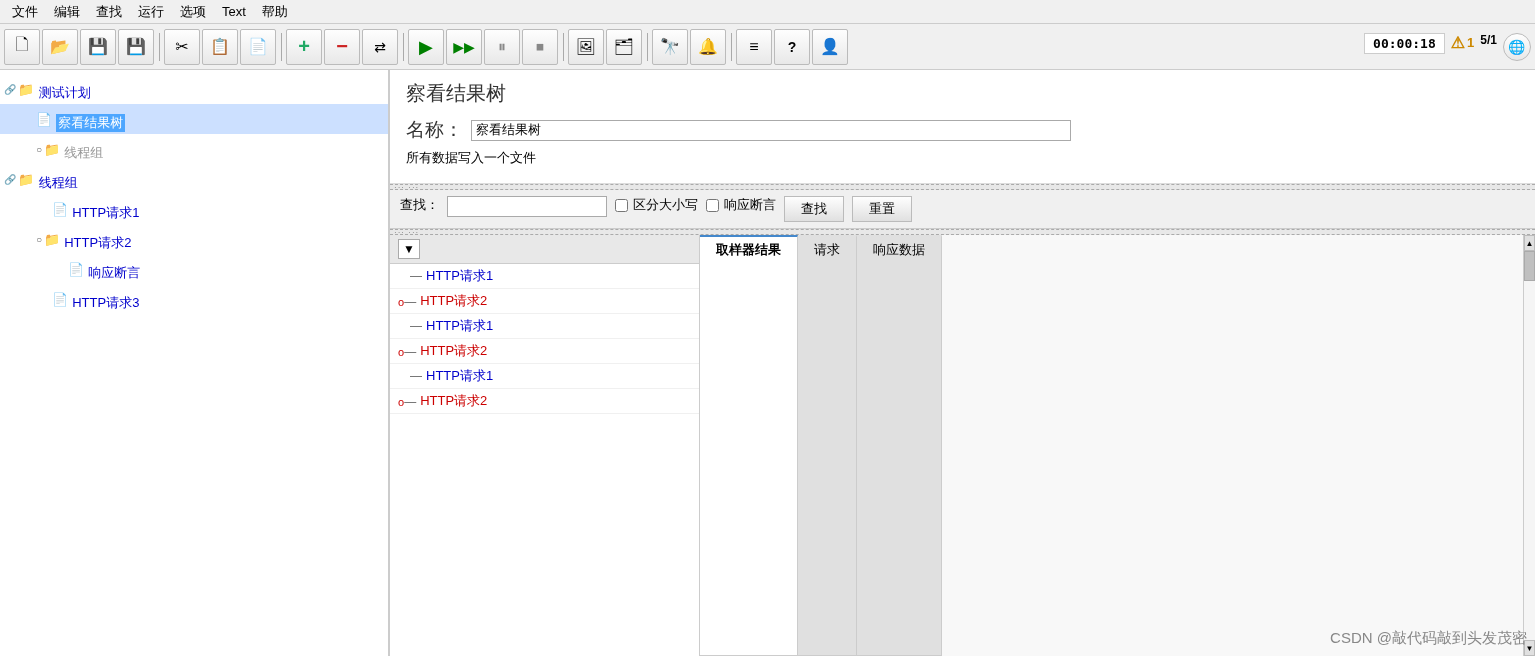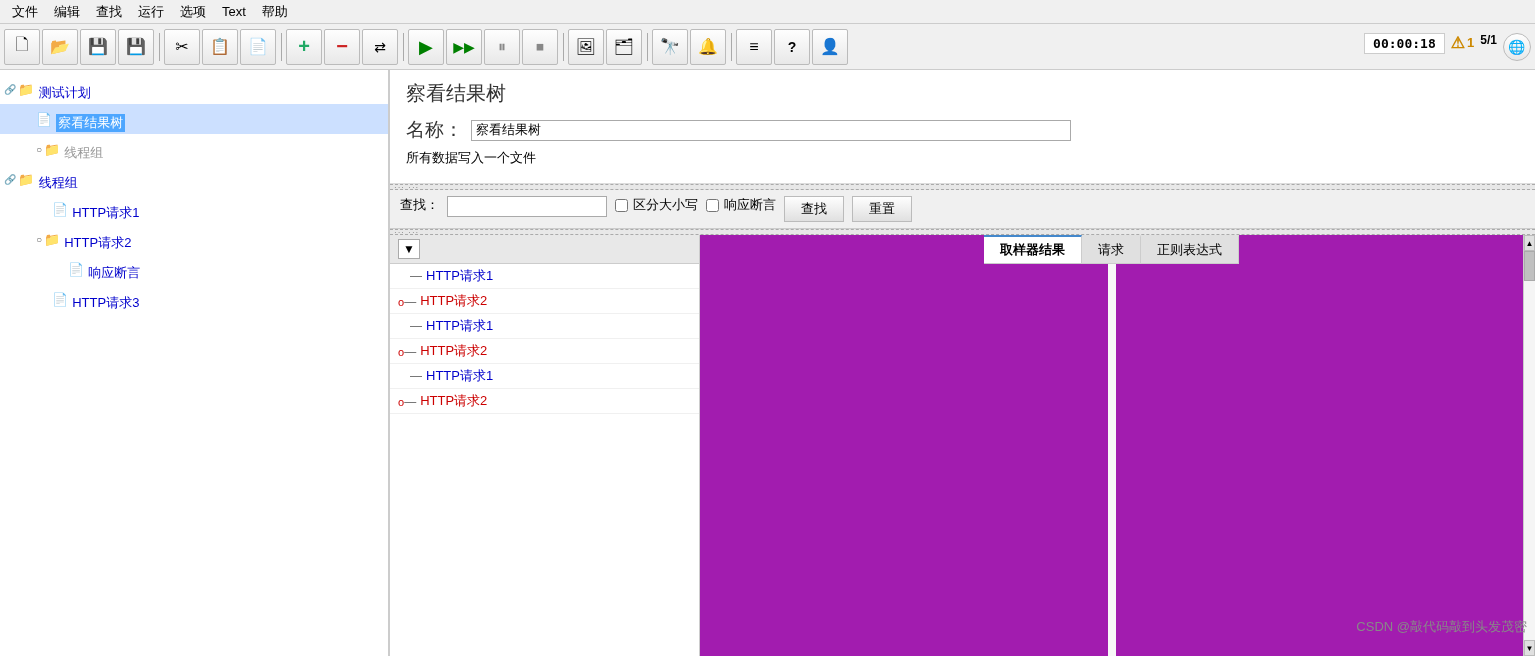--- a/index.html
+++ b/index.html
@@ -70,35 +70,35 @@
     .tree-list-header { display: flex; align-items: center; background: #e8e8e8; border-bottom: 1px solid #ccc; padding: 4px 8px; }
     .tree-list-header-label { font-size: 13px; flex: 1; font-weight: normal; }
     .tree-list-dropdown { border: 1px solid #aaa; background: white; padding: 2px 4px; font-size: 12px; cursor: pointer; }
     .tree-list-item { display: flex; align-items: center; padding: 3px 8px; border-bottom: 1px solid #f0f0f0; cursor: pointer; }
     .tree-list-item .item-indent { margin-left: 12px; }
     .tree-list-item .item-dash { color: #666; margin-right: 4px; font-size: 12px; }
     .tree-list-item .item-link { color: #0000cc; font-size: 13px; }
     .tree-list-item .item-link.red { color: #cc0000; }
     
     
-    .results-panel { flex: 1; display: flex; flex-direction: column; background: #a21caf; align-items: center; }
+    .results-panel { flex: 1; display: flex; flex-direction: row; background: #1d4ed8; }
     .results-tabs { display: flex; border-bottom: 1px solid #ccc; background: #f0f0f0; }
     .results-tab { padding: 4px 16px; font-size: 13px; cursor: pointer; border-right: 1px solid #ccc; background: #e0e0e0; border-top: 2px solid transparent; }
     .results-tab.active { background: white; border-top: 2px solid #4488cc; font-weight: bold; }
     .results-content { flex: 1; background: #f8f8f8; padding: 4px; overflow: auto; }
     
     
     .right-scrollbar { width: 12px; background: #f0f0f0; border-left: 1px solid #ccc; display: flex; flex-direction: column; }
     .scrollbar-up { height: 16px; background: #e0e0e0; border: 1px solid #bbb; display: flex; align-items: center; justify-content: center; cursor: pointer; font-size: 8px; }
     .scrollbar-track { flex: 1; background: #f5f5f5; }
     .scrollbar-thumb { width: 100%; height: 30px; background: #c0c0c0; border: 1px solid #aaa; }
     .scrollbar-down { height: 16px; background: #e0e0e0; border: 1px solid #bbb; display: flex; align-items: center; justify-content: center; cursor: pointer; font-size: 8px; }
     
     
-    .watermark { position: fixed; bottom: 20px; right: 8px; font-size: 13px; color: #888; }
+    .watermark { position: fixed; bottom: 8px; right: 8px; font-size: 15px; color: #888; }
   </style>
 </head>
 <body>
 
 <div class="menu-bar">
   <span class="menu-item">文件</span>
   <span class="menu-item">编辑</span>
   <span class="menu-item">查找</span>
   <span class="menu-item">运行</span>
   <span class="menu-item">选项</span>
@@ -282,21 +282,21 @@
         <div class="tree-list-item">
           <span class="item-indent" style="margin-left:0px;"><span style="color:#cc0000;font-size:11px;">o</span><span class="item-dash">—</span></span>
           <span class="item-link red">HTTP请求2</span>
         </div>
       </div>
 
       <div class="results-panel">
         <div class="results-tabs">
           <div class="results-tab active">取样器结果</div>
           <div class="results-tab">请求</div>
-          <div class="results-tab">正则表达式</div>
+          <div class="results-tab">响应数据</div>
         </div>
         <div class="results-content">
         </div>
       </div>
 
       <div class="right-scrollbar">
         <div class="scrollbar-up">▲</div>
         <div class="scrollbar-track">
           <div class="scrollbar-thumb"></div>
         </div>

